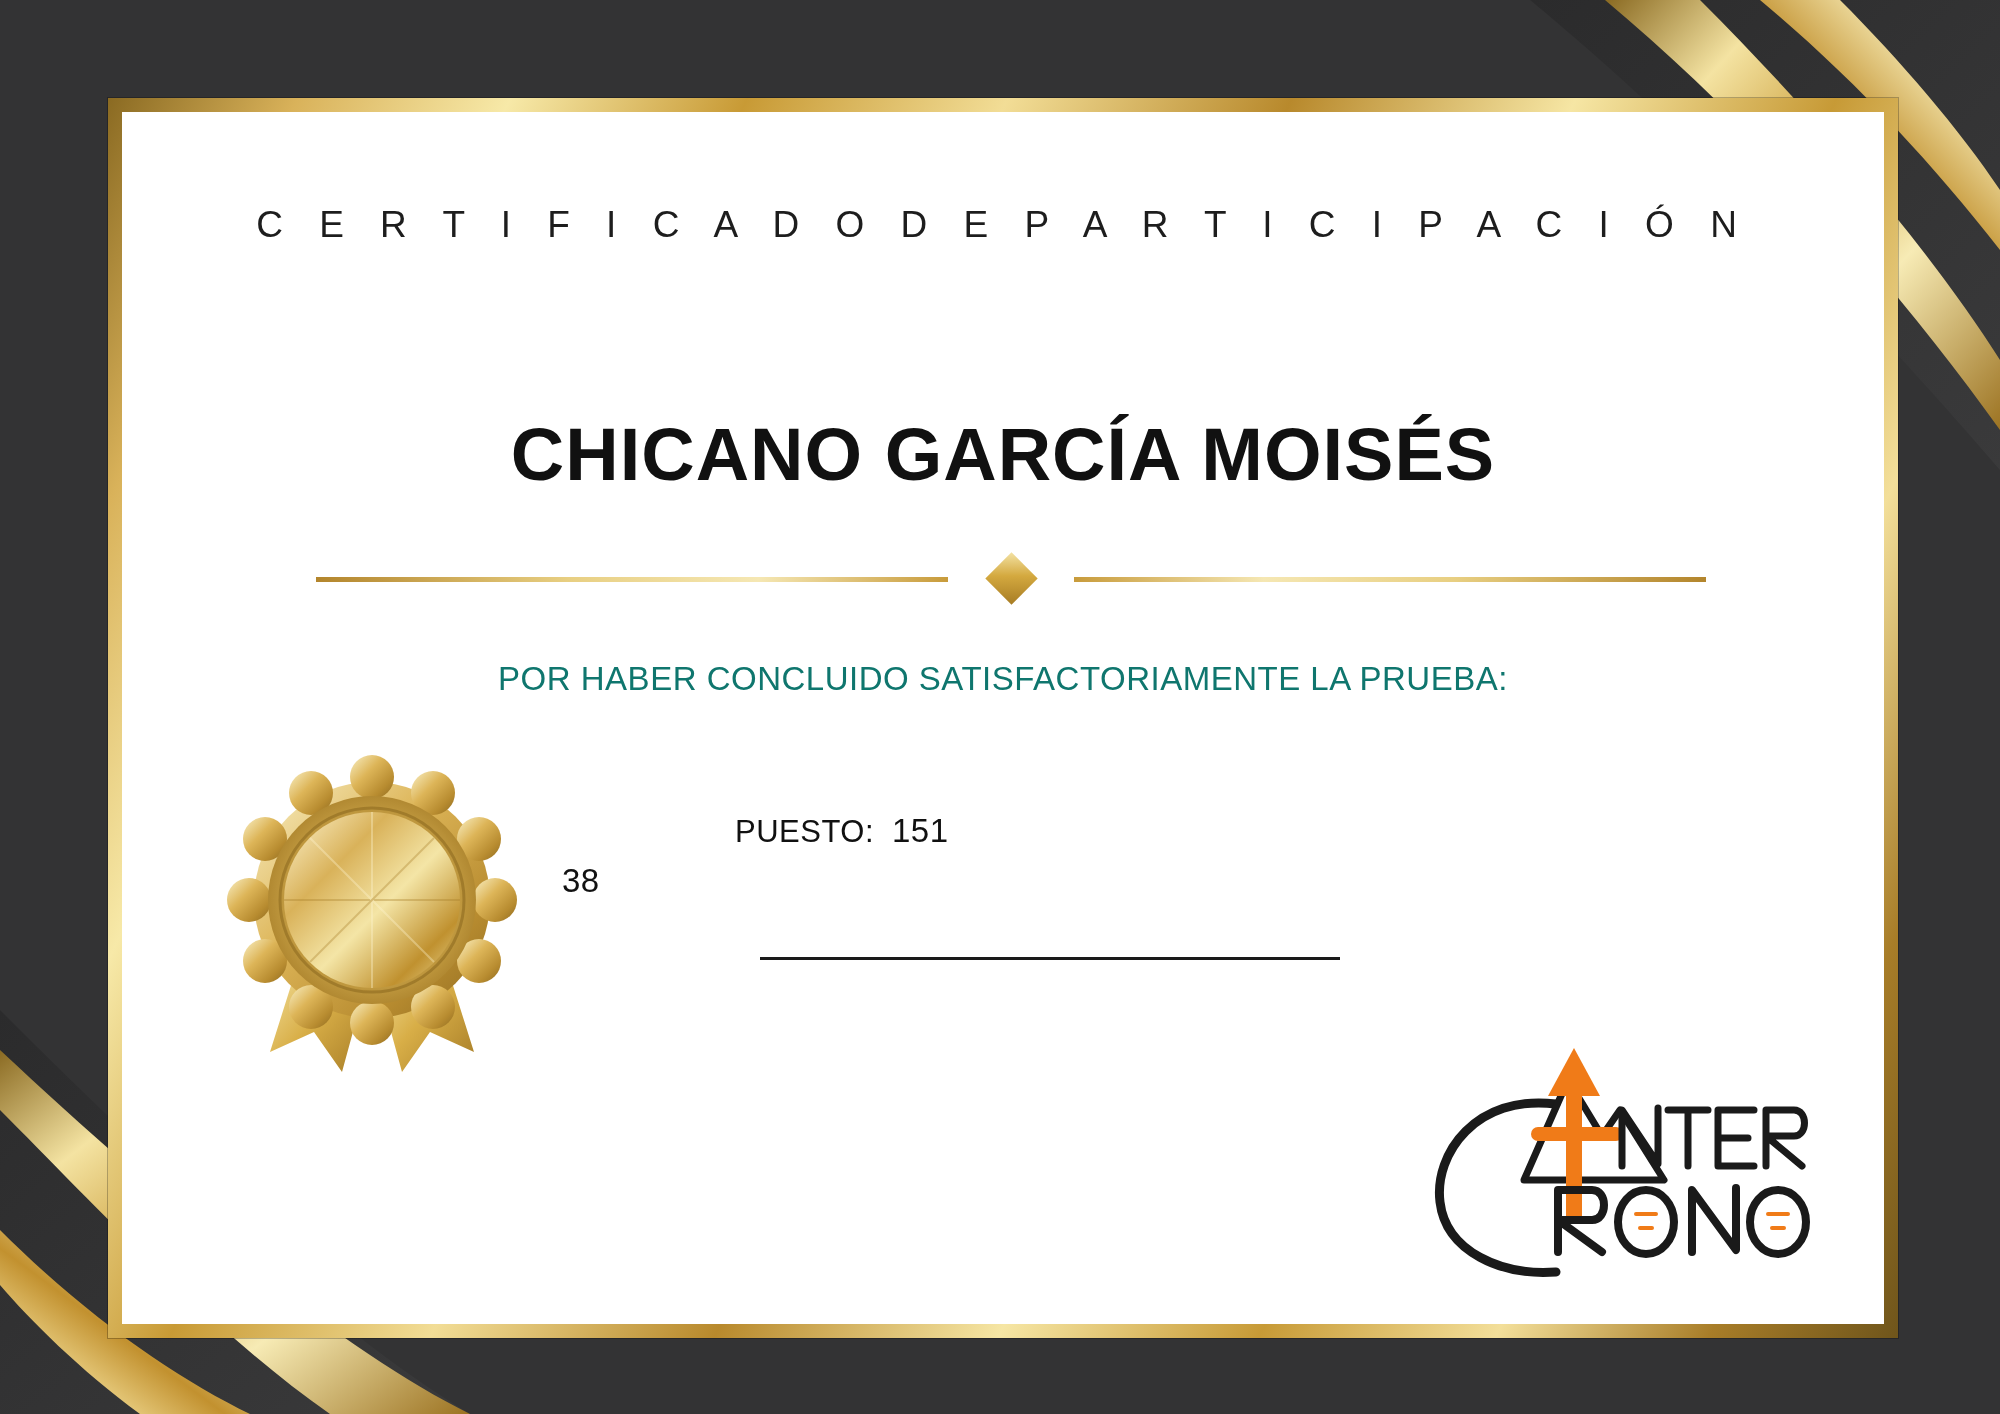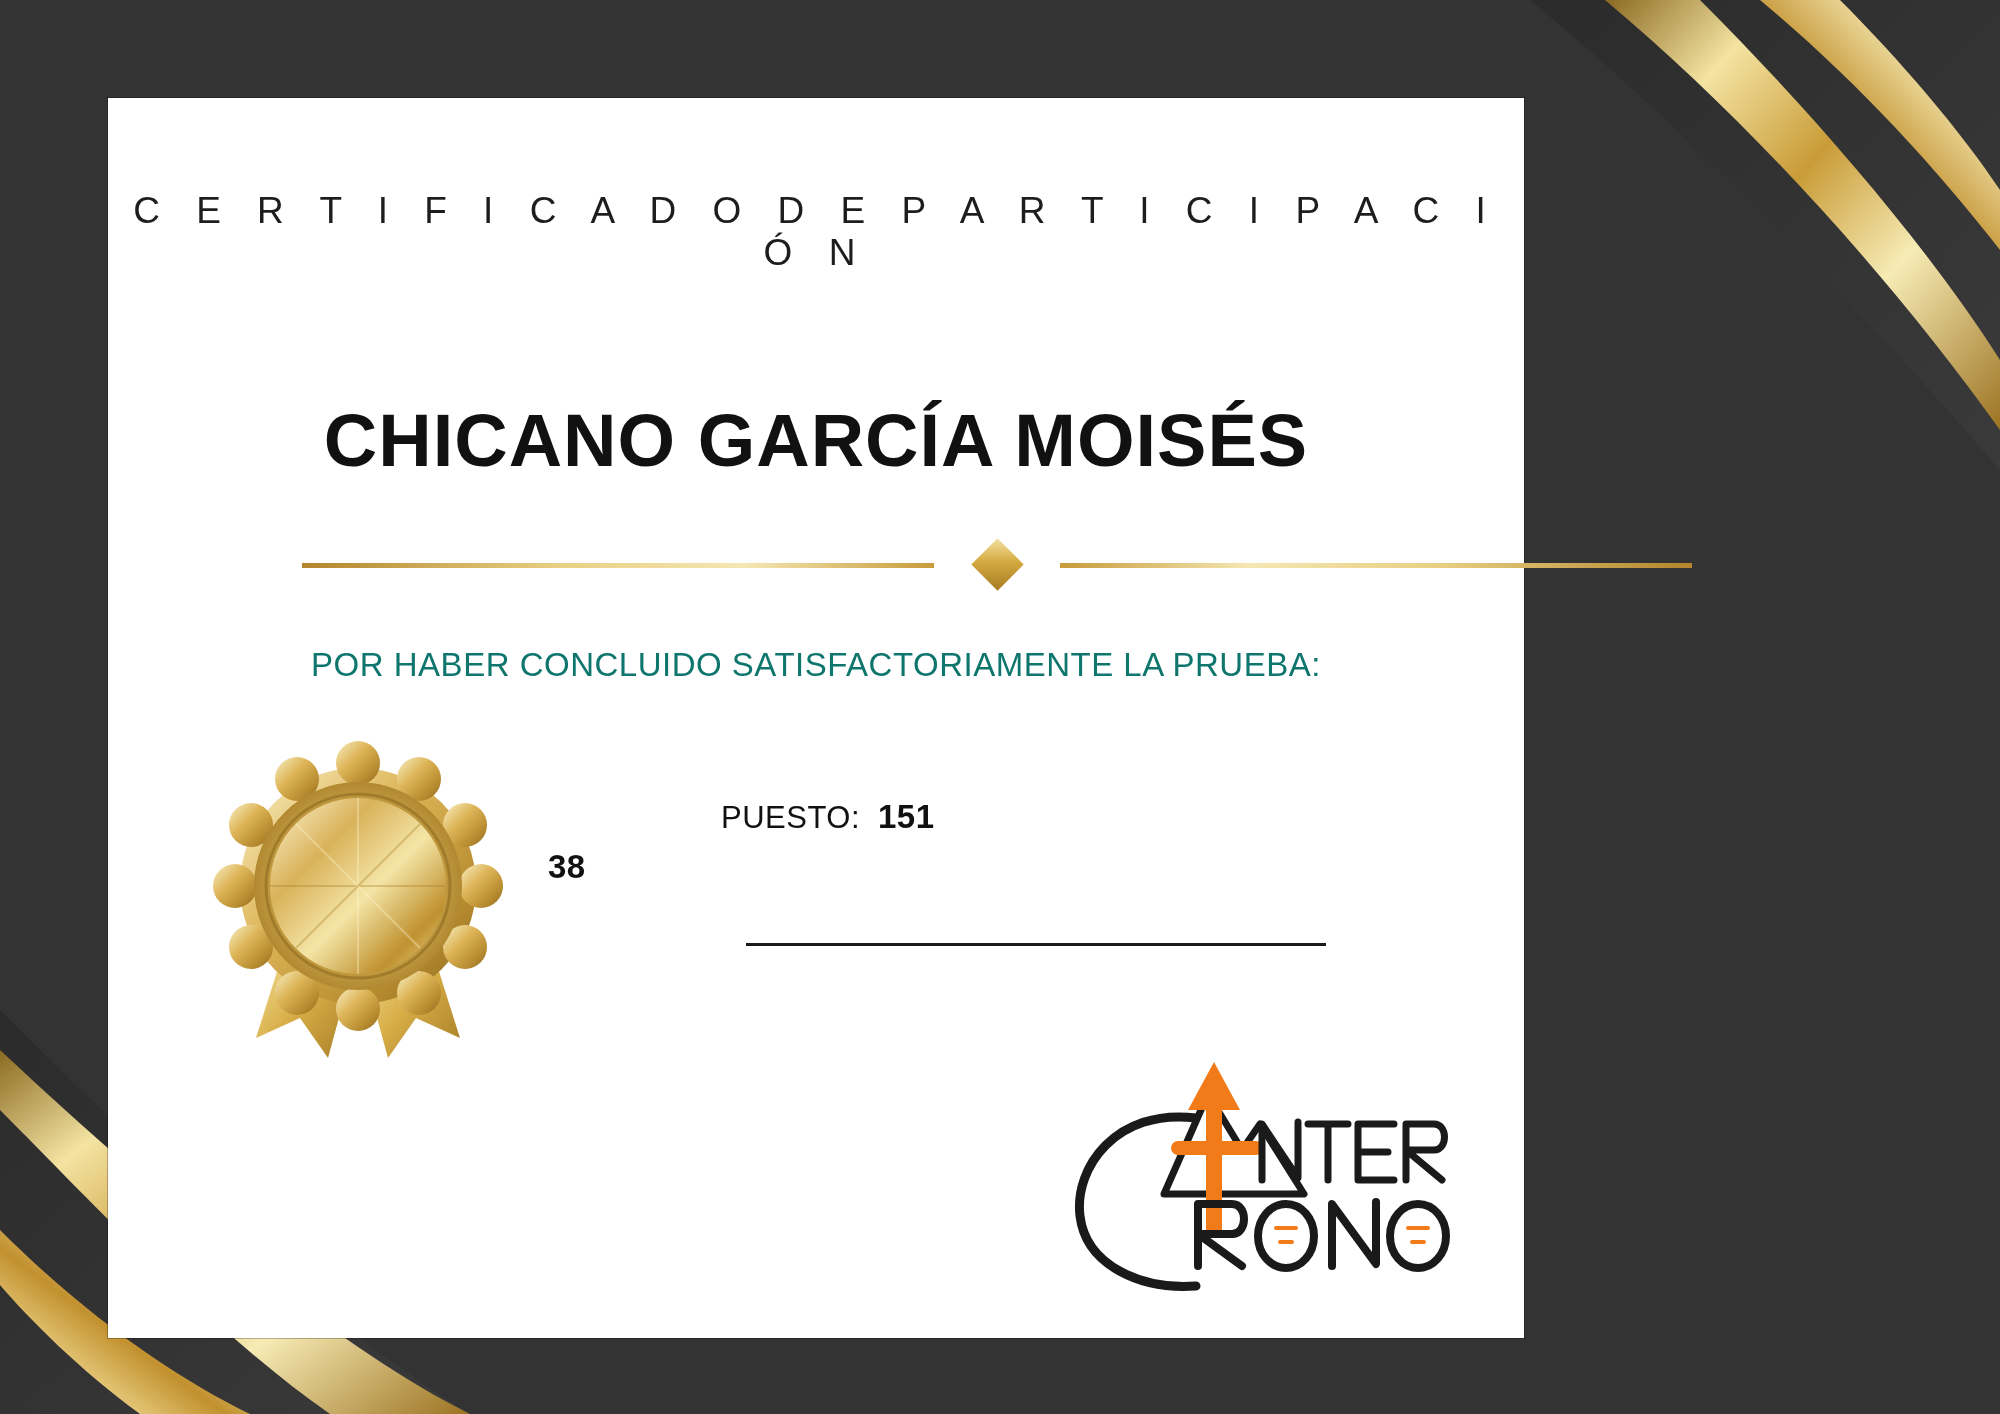--- a/index.html
+++ b/index.html
@@ -30,22 +30,23 @@
     width: 2000px;
     height: 1414px;
     pointer-events: none;
   }
 
   
   .gold-frame {
     position: absolute;
     left: 108px;
     top: 98px;
-    width: 1416px;
+    width: 1790px;
     height: 1240px;
+    padding: 14px;
     box-sizing: border-box;
     background: linear-gradient(115deg,
         #8a6a22 0%,
         #d9b25a 8%,
         #f7e9a8 17%,
         #c89a35 27%,
         #f2dd96 38%,
         #b8892c 50%,
         #f6e6a4 62%,
         #c79a36 73%,
@@ -149,21 +150,20 @@
   }
   .result-label {
     width: 330px;
     text-align: right;
     padding-right: 18px;
     box-sizing: border-box;
   }
   .result-value {
     text-align: left;
     font-size: 33px;
-    font-weight: bold;
   }
   .results-rule {
     position: absolute;
     top: 845px;
     left: 638px;
     width: 580px;
     height: 3px;
     background: #1a1a1a;
   }
 

